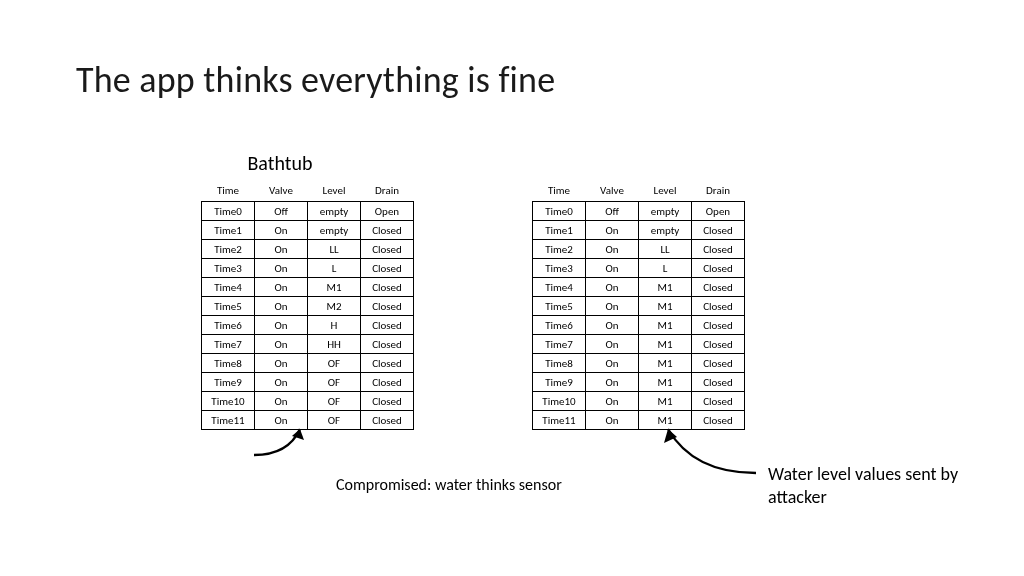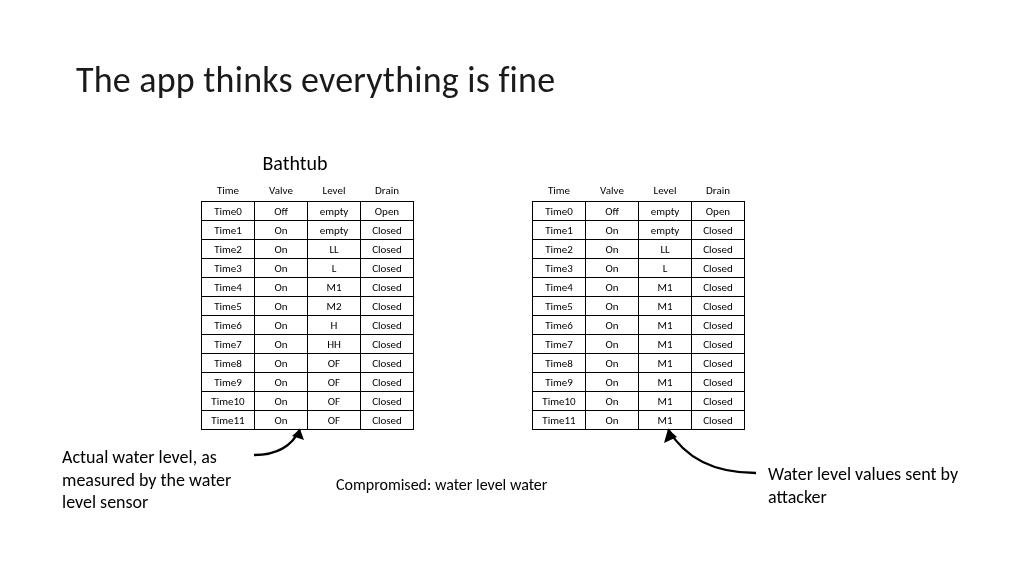--- a/index.html
+++ b/index.html
@@ -27,21 +27,21 @@
     color: #1a1a1a;
     letter-spacing: 0.2px;
   }
   .subhead {
     position: absolute;
     font-size: 20px;
     font-weight: 400;
     text-align: center;
     width: 210px;
   }
-  .subhead.bathtub { left: 190px; top: 151px; }
+  .subhead.bathtub { left: 175px; top: 151px; }
   .subhead.app     { left: 508px; top: 150px; }
 
   table.data {
     position: absolute;
     border-collapse: collapse;
     font-size: 11px;
     text-align: center;
     margin-left: 28px;
   }
   table.data th {
@@ -265,17 +265,16 @@
   <svg class="arrow" style="left:250px; top:415px; width:70px; height:45px;">
     <path d="M4,40 C20,40 40,36 50,14"></path>
     <polygon class="head" points="50,14 42,21 54,25"></polygon>
   </svg>
 
   <svg class="arrow" style="left:650px; top:415px; width:110px; height:65px;">
     <path d="M106,58 C80,58 40,52 18,14"></path>
     <polygon class="head" points="18,14 14,28 27,22"></polygon>
   </svg>
 
-  <div class="caption left">Actual water level, as measured by the water level sensor</div>
-  <div class="caption mid">Compromised: water level water</div>
+  <div class="caption mid">Compromised: water thinks sensor</div>
   <div class="caption right">Water level values sent by attacker</div>
 
 </div>
 
 </body></html>

